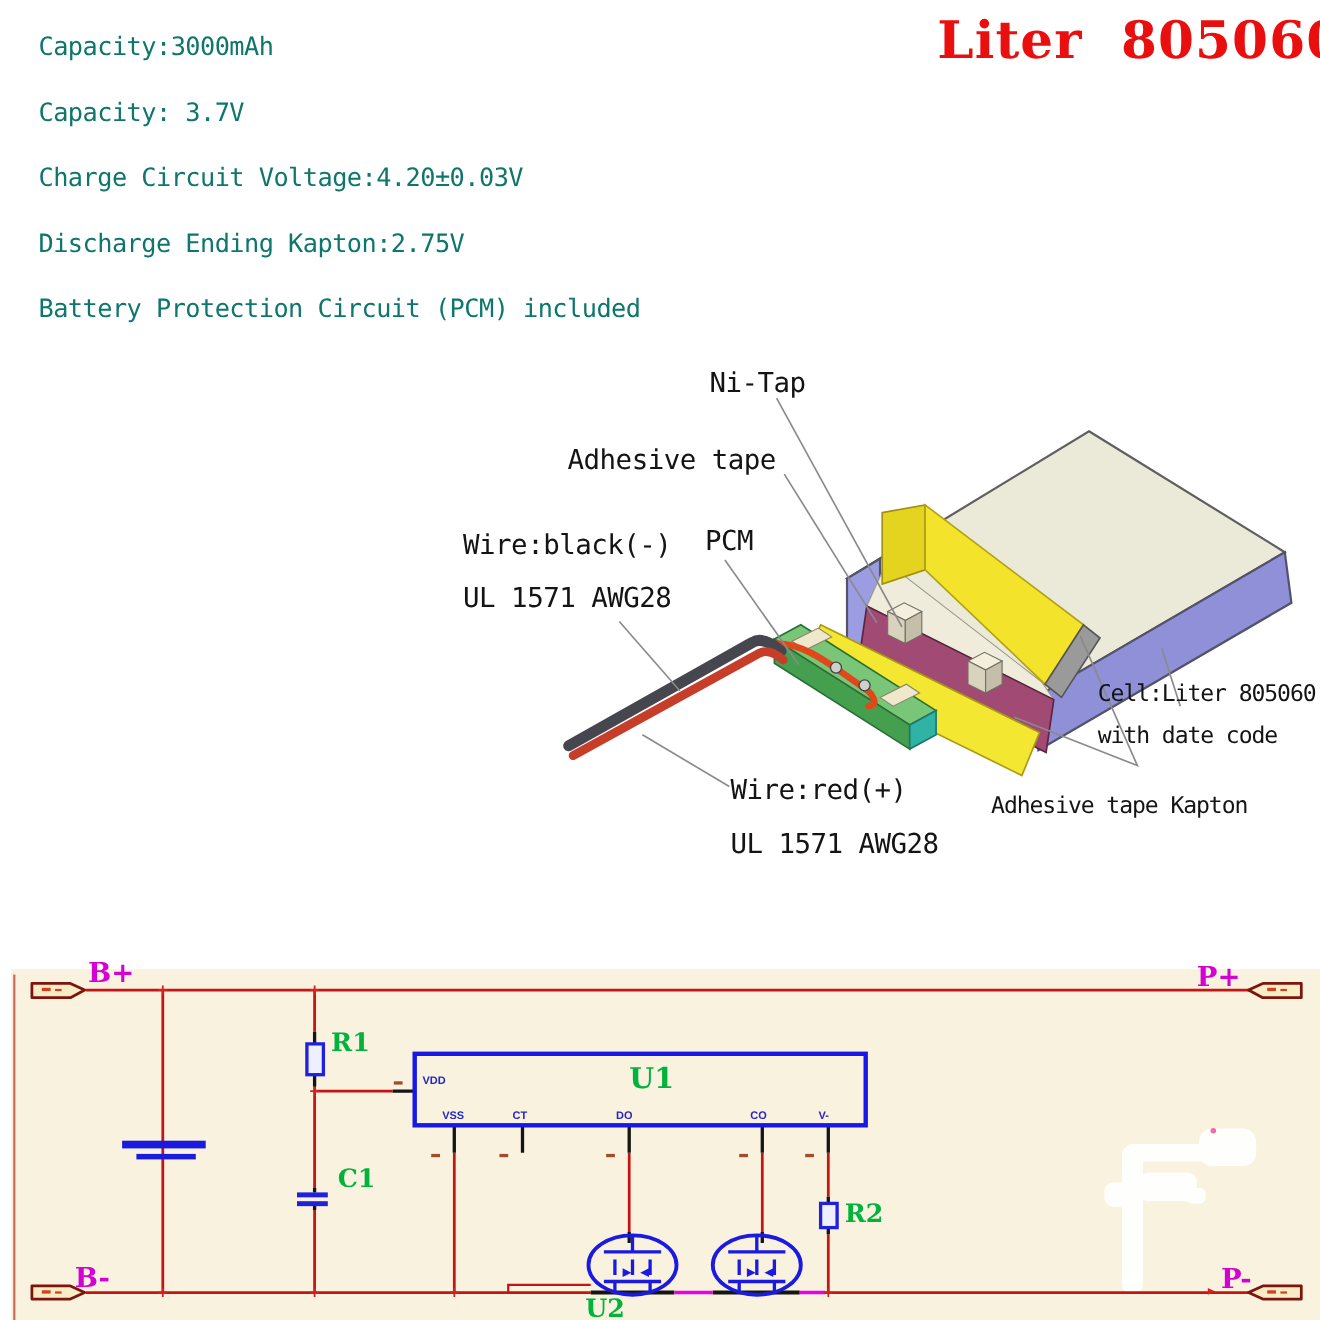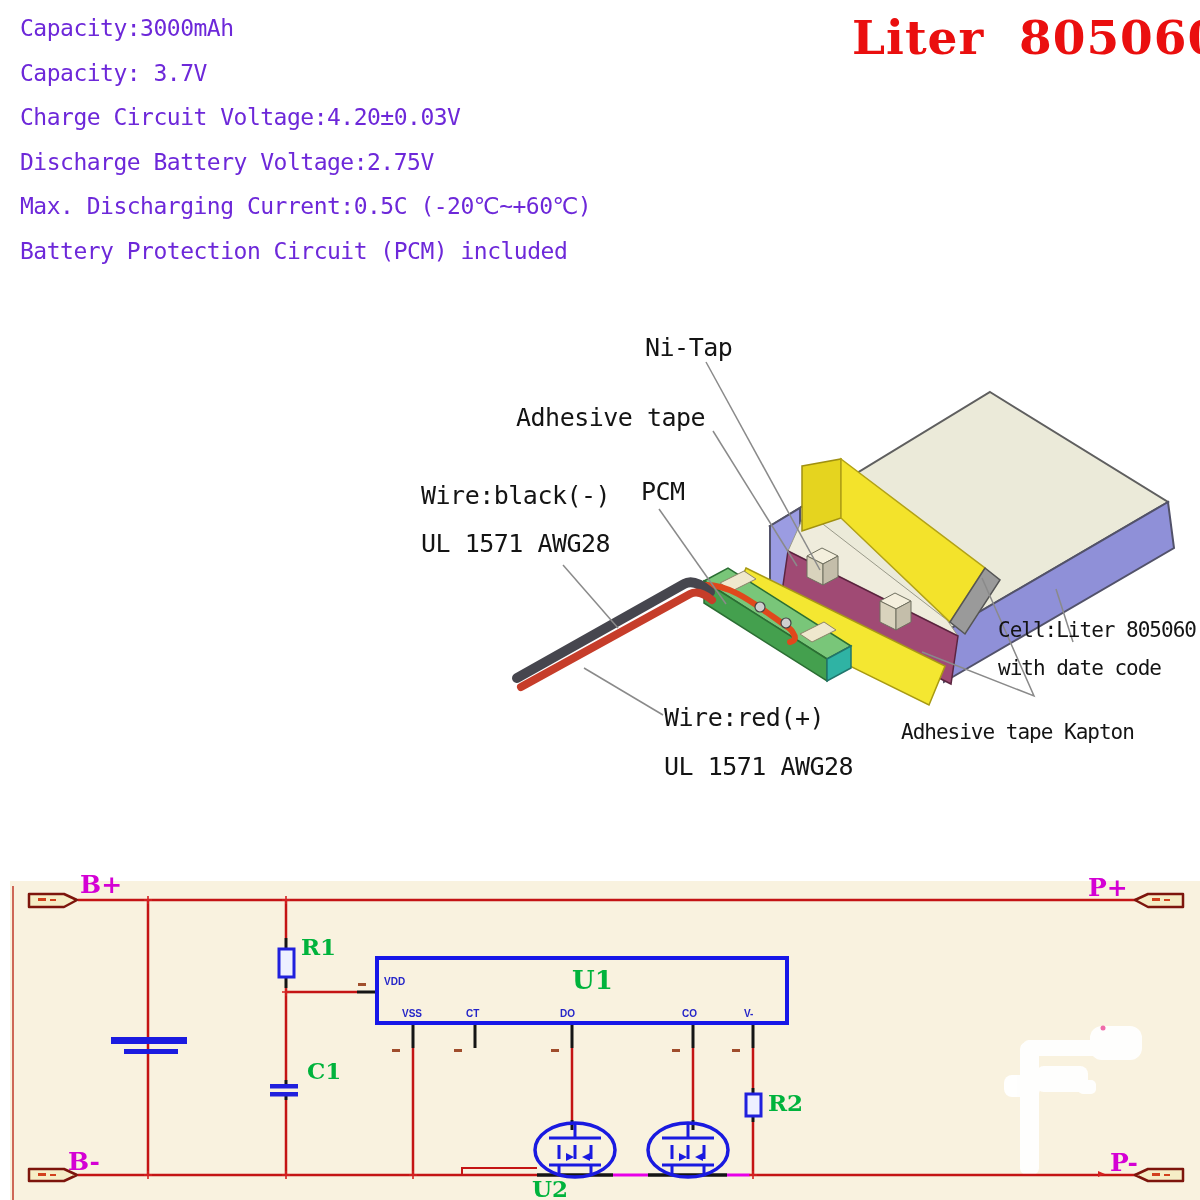--- a/index.html
+++ b/index.html
@@ -1,41 +1,40 @@
 <!DOCTYPE html>
 <html><head>
 <meta charset="utf-8">
 <style>
   html,body{margin:0;padding:0;background:#ffffff;}
   body{width:1200px;height:1200px;position:relative;overflow:hidden;
        font-family:"DejaVu Sans Mono","DejaVu Sans",monospace;}
   .specs{position:absolute;left:20px;top:6px;width:640px;}
-  .specs p{margin:0;line-height:44.6px;font-size:23px;letter-spacing:-0.5px;
-           color:#6d28d9;white-space:pre;}
+  .specs p{margin:15px;line-height:44.6px;font-size:23px;letter-spacing:-0.5px;
+           color:#0f766e;white-space:pre;}
   .title{position:absolute;left:852px;top:10px;font-family:"DejaVu Serif",serif;
          font-weight:bold;font-size:47px;color:#ea0f0f;letter-spacing:1px;white-space:pre;}
   svg{position:absolute;left:0;top:0;}
   .dlabel{font-family:"DejaVu Sans Mono","DejaVu Sans",monospace;font-size:25px;
           letter-spacing:-0.5px;fill:#141414;}
   .dlabel-sm{font-family:"DejaVu Sans Mono","DejaVu Sans",monospace;font-size:21px;
           letter-spacing:-1px;fill:#141414;}
   .mag{font-family:"DejaVu Serif",serif;font-weight:bold;font-size:25px;fill:#d400d4;}
   .grn{font-family:"DejaVu Serif",serif;font-weight:bold;font-size:23px;fill:#00b33c;}
   .grn-big{font-size:26px;}
   .pin{font-family:"Liberation Sans",sans-serif;font-weight:bold;font-size:10px;fill:#2525c8;}
 </style>
 </head>
 <body>
 
 <div class="specs">
   <p>Capacity:3000mAh</p>
   <p>Capacity: 3.7V</p>
   <p>Charge Circuit Voltage:4.20±0.03V</p>
-  <p>Discharge Battery Voltage:2.75V</p>
-  <p>Max. Discharging Current:0.5C (-20℃~+60℃)</p>
+  <p>Discharge Ending Kapton:2.75V</p>
   <p>Battery Protection Circuit (PCM) included</p>
 </div>
 
 <div class="title">Liter  805060</div>
 
 <svg width="1200" height="1200" viewBox="0 0 1200 1200">
 
   <g>
 
     <polygon points="990,392 1168,502 938,636 770,526" fill="#ebead9" stroke="#5f5f5f" stroke-width="2"></polygon>

